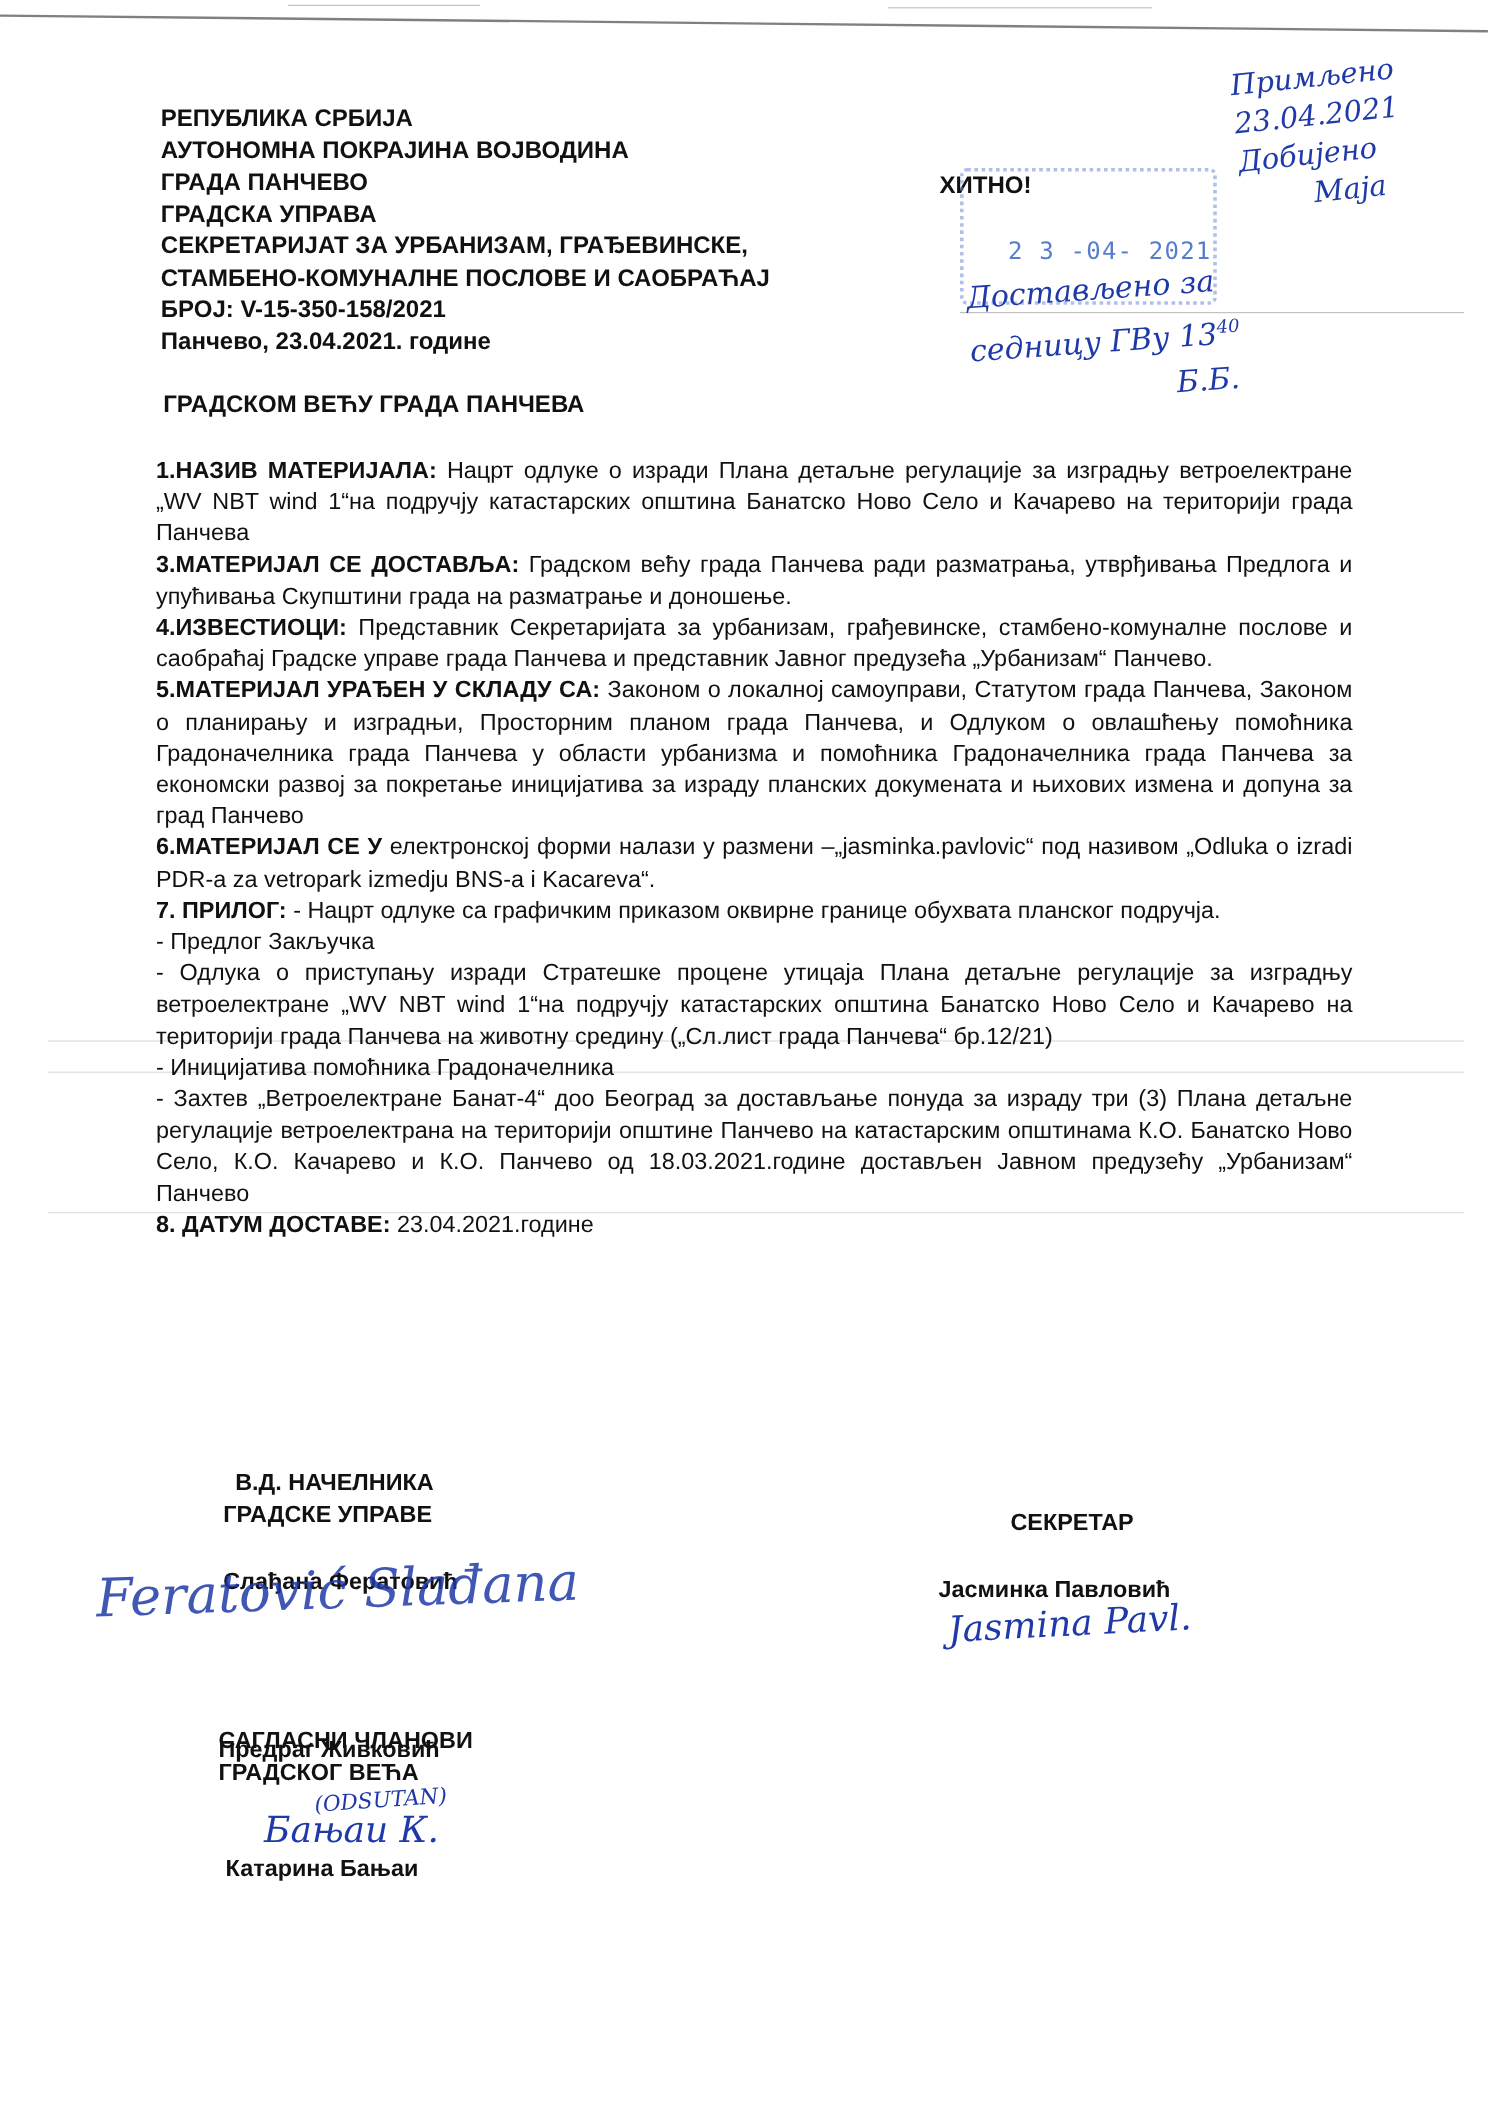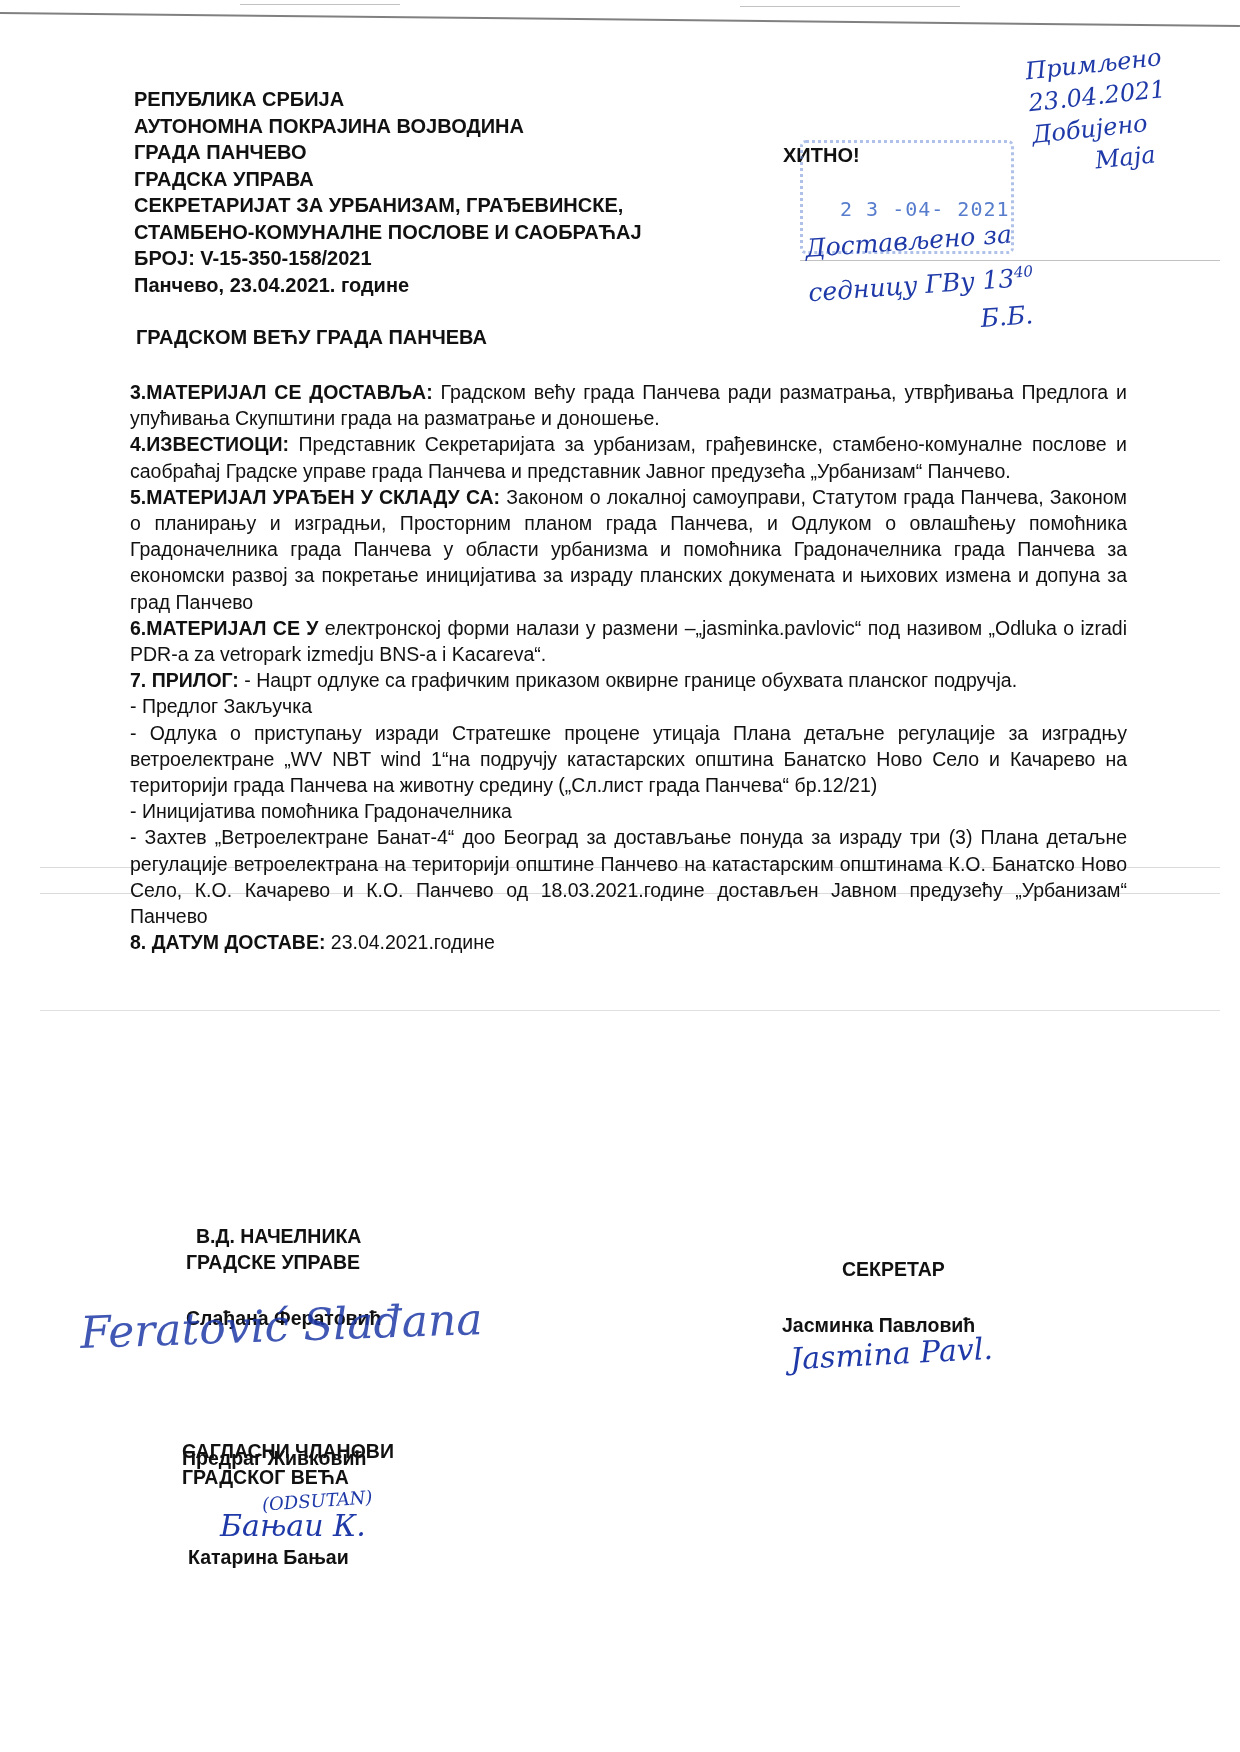--- a/index.html
+++ b/index.html
@@ -65,20 +65,21 @@
 </div>
 <div class="hw" style="left:808px;top:222px;font-size:25px;line-height:38px;transform:rotate(-4deg);">
   <div>Достављено за</div>
   <div><span>седницу ГВу 13</span><sup style="font-size:15px;">40</sup></div>
   <div style="padding-left:170px;">Б.Б.</div>
 </div>
 
 <div class="addressee">ГРАДСКОМ ВЕЋУ ГРАДА ПАНЧЕВА</div>
 
 <div class="body">
+  <p><b>1.НАЗИВ МАТЕРИЈАЛА:</b><span> Нацрт одлуке о изради Плана детаљне регулације за изградњу ветроелектране „WV NBT wind 1“на подручју катастарских општина Банатско Ново Село и Качарево на територији града Панчева</span></p>
   <p><b>3.МАТЕРИЈАЛ СЕ ДОСТАВЉА:</b><span> Градском већу града Панчева ради разматрања, утврђивања Предлога и упућивања Скупштини града на разматрање и доношење.</span></p>
   <p><b>4.ИЗВЕСТИОЦИ:</b><span> Представник Секретаријата за урбанизам, грађевинске, стамбено-комуналне послове и саобраћај Градске управе града Панчева и представник Јавног предузећа „Урбанизам“ Панчево.</span></p>
   <p><b>5.МАТЕРИЈАЛ УРАЂЕН У СКЛАДУ СА:</b><span> Законом о локалној самоуправи, Статутом града Панчева, Законом о планирању и изградњи, Просторним планом града Панчева,  и Одлуком о овлашћењу помоћника Градоначелника града Панчева у области урбанизма и помоћника Градоначелника града Панчева за економски развој за покретање иницијатива за израду планских докумената и њихових измена и допуна за град Панчево</span></p>
   <p><b>6.МАТЕРИЈАЛ СЕ У</b><span>  електронској форми налази у размени –„jasminka.pavlovic“ под називом „Odluka o izradi PDR-a za  vetropark  izmedju  BNS-a i Kacareva“.</span></p>
   <p><b>7. ПРИЛОГ:</b><span>  - Нацрт одлуке са графичким приказом  оквирне границе  обухвата планског подручја.</span></p>
   <p>- Предлог Закључка</p>
   <p>- Одлука о приступању изради Стратешке процене утицаја  Плана детаљне регулације за изградњу ветроелектране „WV NBT wind 1“на подручју катастарских општина Банатско Ново Село и Качарево на територији града Панчева на животну средину („Сл.лист града Панчева“ бр.12/21)</p>
   <p>- Иницијатива помоћника Градоначелника</p>
   <p>- Захтев „Ветроелектране Банат-4“ доо Београд за достављање понуда за израду три (3) Плана детаљне регулације ветроелектрана на територији општине Панчево на катастарским општинама К.О. Банатско Ново Село, К.О. Качарево и К.О. Панчево од 18.03.2021.године достављен Јавном предузећу „Урбанизам“ Панчево</p>
   <p><b>8. ДАТУМ ДОСТАВЕ:</b><span> 23.04.2021.године</span></p>

